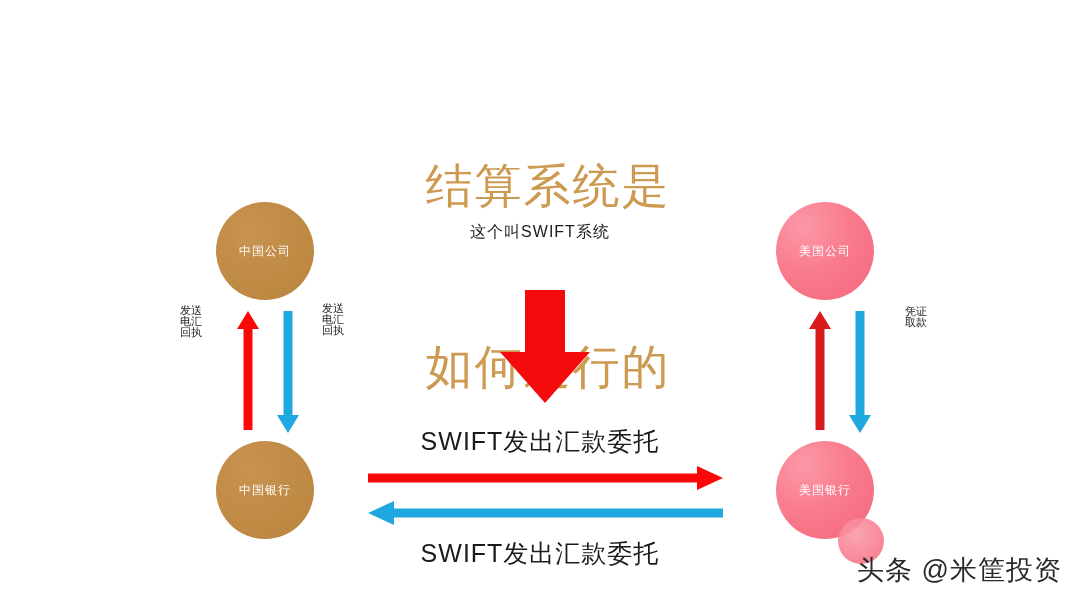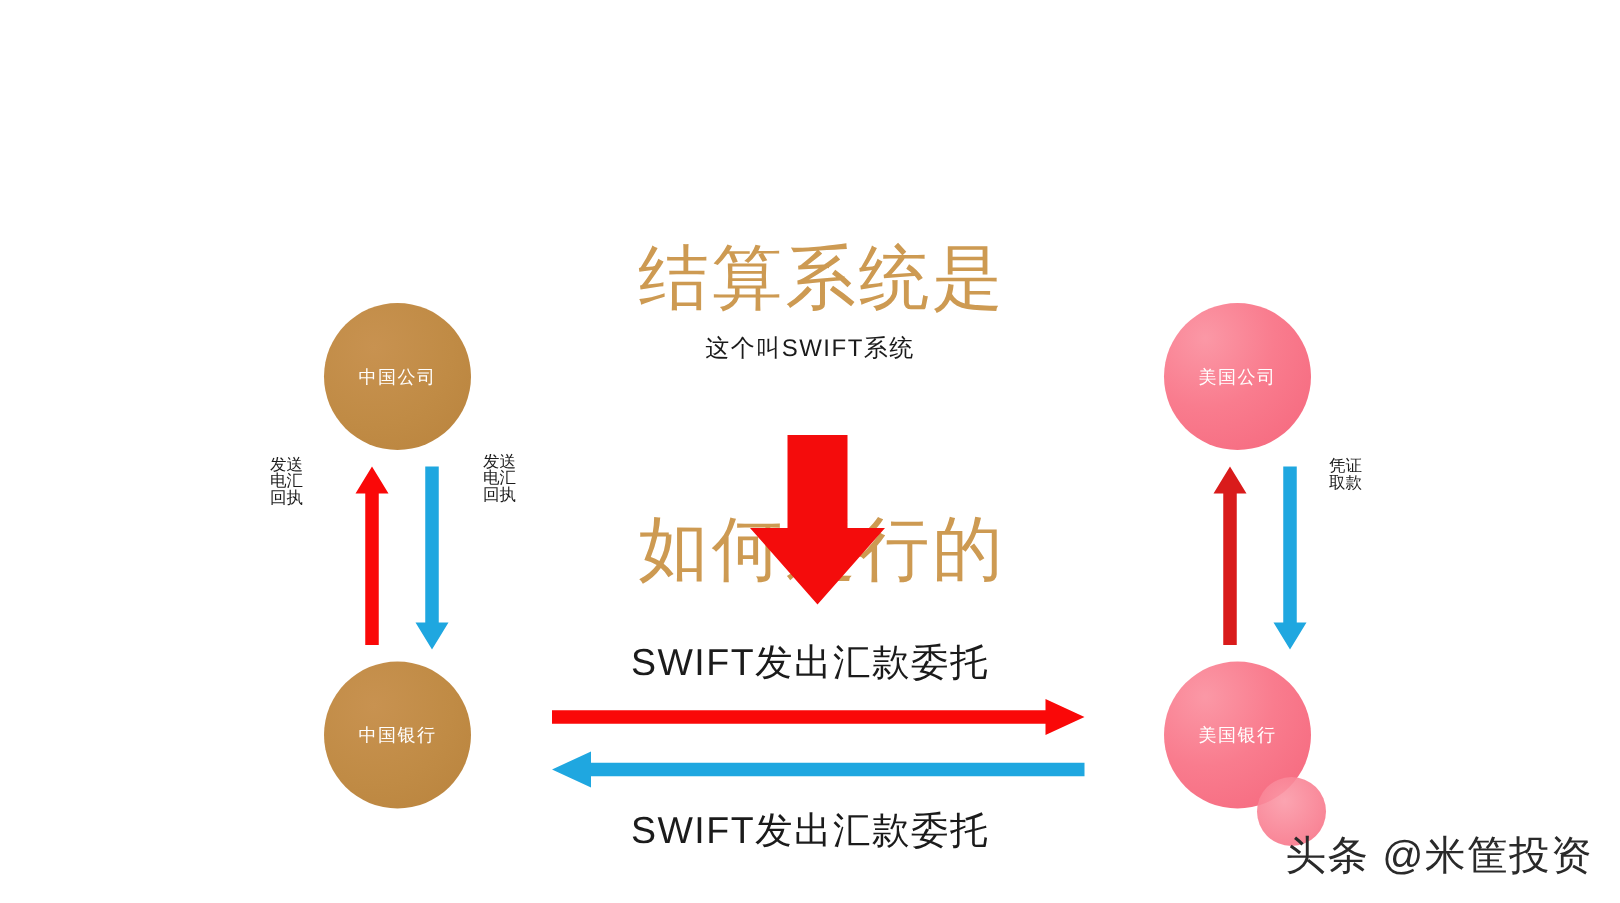--- a/index.html
+++ b/index.html
@@ -71,21 +71,21 @@
     line-height: 1.02;
     letter-spacing: 0px;
     width: 22px;
     text-align: left;
     word-break: break-all;
     font-family: "Liberation Sans", "DejaVu Sans", sans-serif;
   }
   #vlabel-send-receipt   { left: 180px; top: 305px; }
   #vlabel-fill-request   { left: 322px; top: 303px; }
   #vlabel-verify-notify  { left: 760px; top: 303px; }
-  #vlabel-voucher-withdraw { left: 886px; top: 306px; }
+  #vlabel-voucher-withdraw { left: 905px; top: 306px; }
 
   
   .ctext {
     position: absolute;
     color: #1b1b1b;
     font-family: "Liberation Sans", "DejaVu Sans", sans-serif;
     white-space: nowrap;
   }
   #swift-caption {
     left: 0; right: 0;

